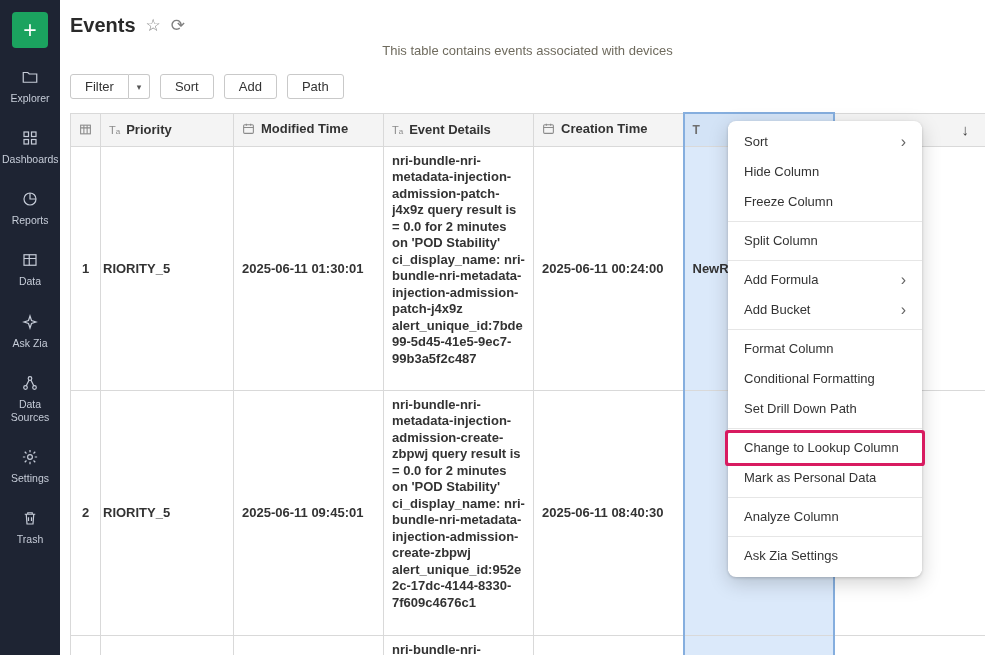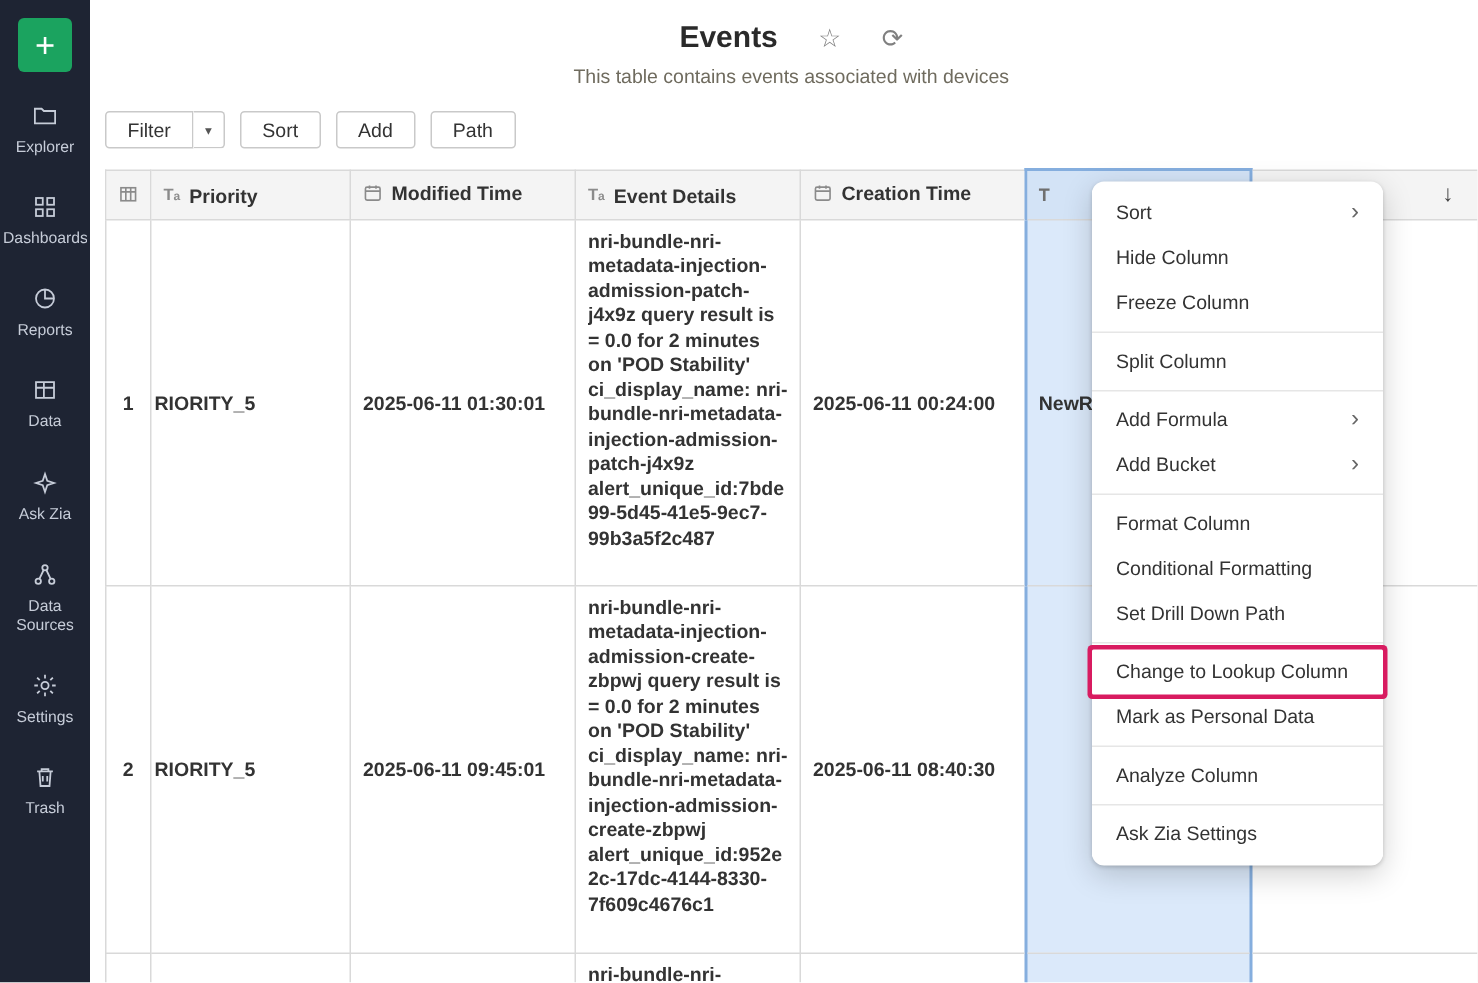--- a/index.html
+++ b/index.html
@@ -13,21 +13,21 @@
   .add-btn { width: 36px; height: 36px; margin: 12px 0 8px; background: var(--accent_green, #1ba35f);
     border: none; border-radius: 4px; color: #fff; font-size: 23px; line-height: 34px; cursor: pointer; }
   .side-item { width: 60px; padding: 12px 12px; display: flex; flex-direction: column; align-items: center;
     gap: 6px; color: #c6ccd8; font-size: 10.5px; text-align: center; cursor: pointer; }
   .side-item svg { stroke: #c6ccd8; fill: none; stroke-width: 1.6; }
   .side-label { line-height: 1.25; max-width: 56px; overflow: hidden; }
 
   
   .main { position: absolute; left: 60px; top: 0; width: 925px; height: 655px; background: #fff; }
   .page-header { padding: 14px 0 0 10px; }
-  .title-row { display: flex; align-items: center; gap: 27px; justify-content: center; }
+  .title-row { display: flex; align-items: center; gap: 10px; }
   .page-title { font-size: 20px; font-weight: 700; color: #2a2a2a; }
   .icon-btn { background: none; border: none; cursor: pointer; color: #808080; font-size: 17px; line-height: 1; }
   .subtitle { margin-top: 6px; font-size: 13px; color: #6f6b5e; text-align: center; }
   .toolbar { display: flex; gap: 10px; padding: 16px 0 0 10px; }
   .btn { background: #fff; border: 1px solid #c9c9c9; border-radius: 3px; padding: 4px 14px;
     font-size: 13px; color: #333; cursor: pointer; font-family: inherit; }
   .split { display: flex; }
   .split .btn-main { border-radius: 3px 0 0 3px; }
   .split .btn-caret { border: 1px solid #c9c9c9; border-left: none; border-radius: 0 3px 3px 0;
     background: #fff; width: 21px; font-size: 9px; color: #555; cursor: pointer; }
@@ -39,21 +39,21 @@
   th { background: #f4f4f4; height: 33px; font-weight: 700; color: #333; text-align: left; padding: 0 8px;
     font-size: 13px; white-space: nowrap; overflow: hidden; }
   td { padding: 6px 8px; color: #333; vertical-align: middle; background: #fff; }
   tr.r1 { height: 244px; } tr.r2 { height: 245px; } tr.r3 { height: 245px; }
   .c-num { text-align: center; padding: 0 2px; }
   td.c-pri { padding-left: 2px; }
   td.details { vertical-align: top; padding-top: 6px; }
   .details-inner { max-height: 231px; overflow: hidden; line-height: 1.27;
     overflow-wrap: anywhere; word-break: break-word; }
   .hwrap { display: inline-flex; align-items: center; gap: 6px; }
-  .ticon { color: #8b8b8b; font-weight: 700; font-size: 11px; }
+  .ticon { color: #8b8b8b; font-weight: 400; font-size: 11px; }
   .ticon .ta { font-style: normal; font-size: 8px; }
   .ticon-plain { color: #6f6f6f; font-weight: 700; font-size: 12px; }
   th svg { stroke: #8b8b8b; fill: none; stroke-width: 2; vertical-align: -2px; }
   .sort-arrow { float: right; font-size: 15px; font-weight: 600; color: #444; padding-right: 8px; }
   
   th.sel-h { background: var(--selection_blue_header, #d3e3f6);
     border-left: 2px solid var(--selection_border, #85aede); border-right: 2px solid var(--selection_border, #85aede);
     border-top: 2px solid var(--selection_border, #85aede); }
   td.sel { background: var(--selection_blue, #dbe9fa);
     border-left: 2px solid var(--selection_border, #85aede); border-right: 2px solid var(--selection_border, #85aede); }

